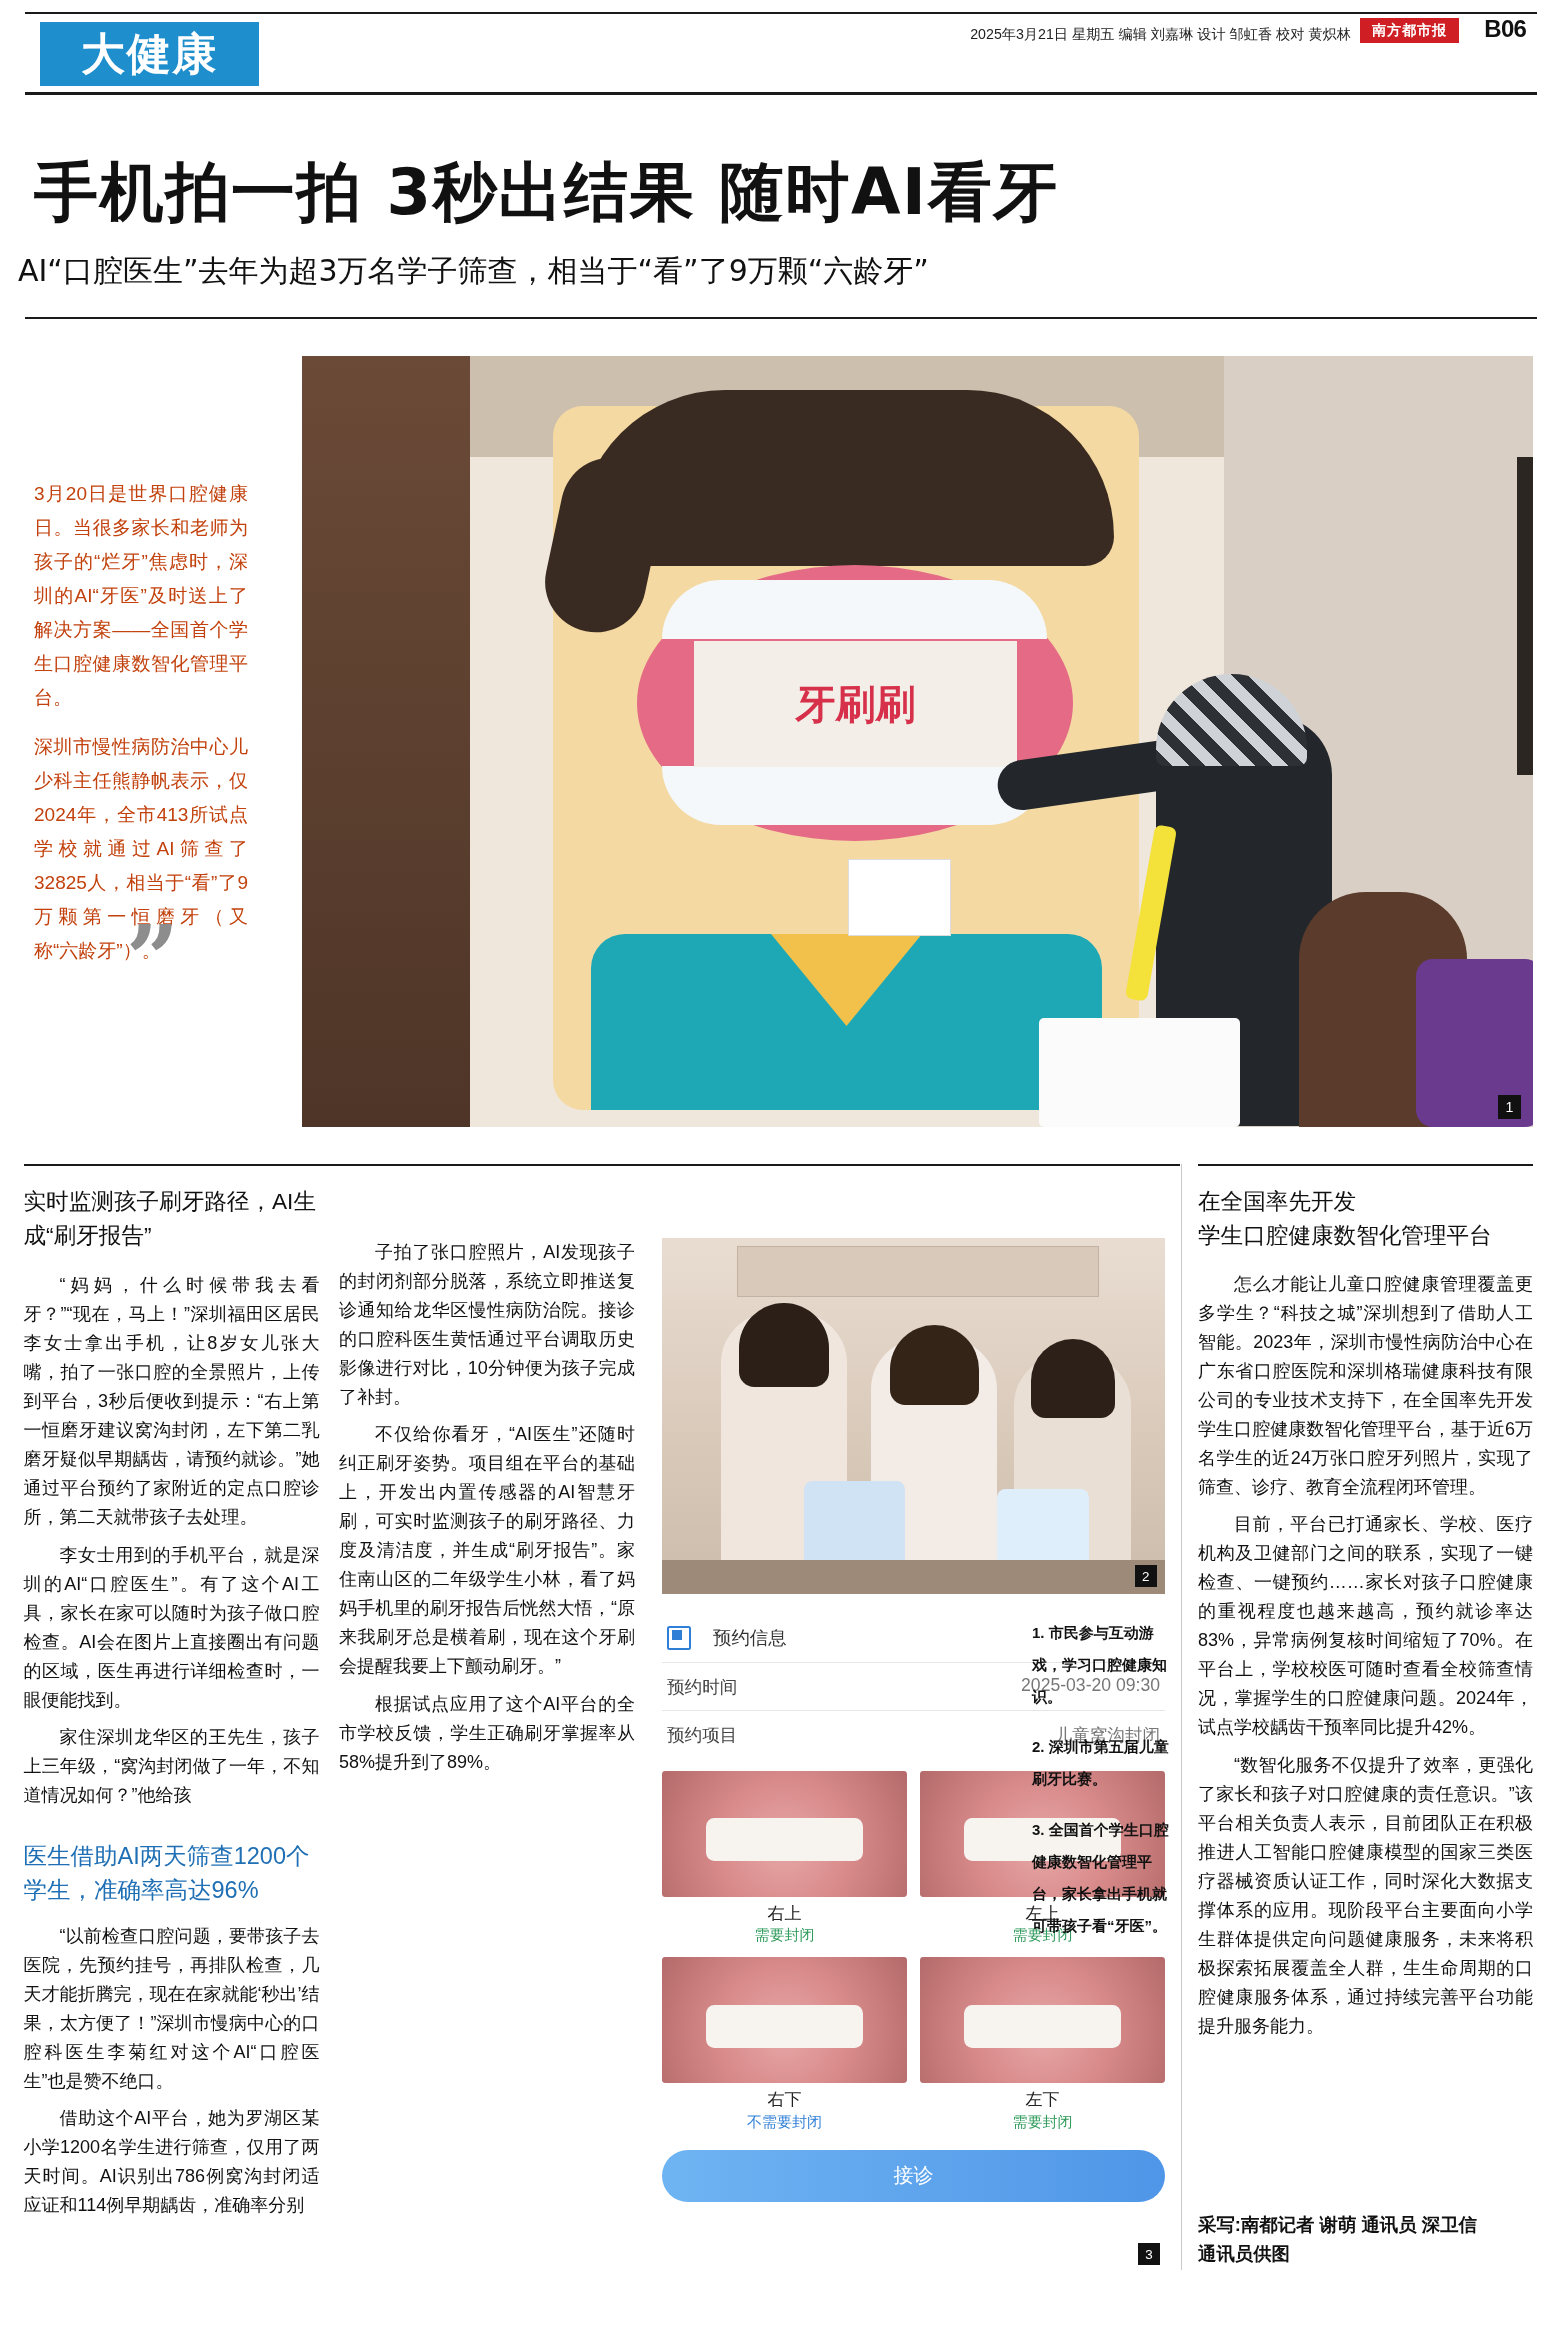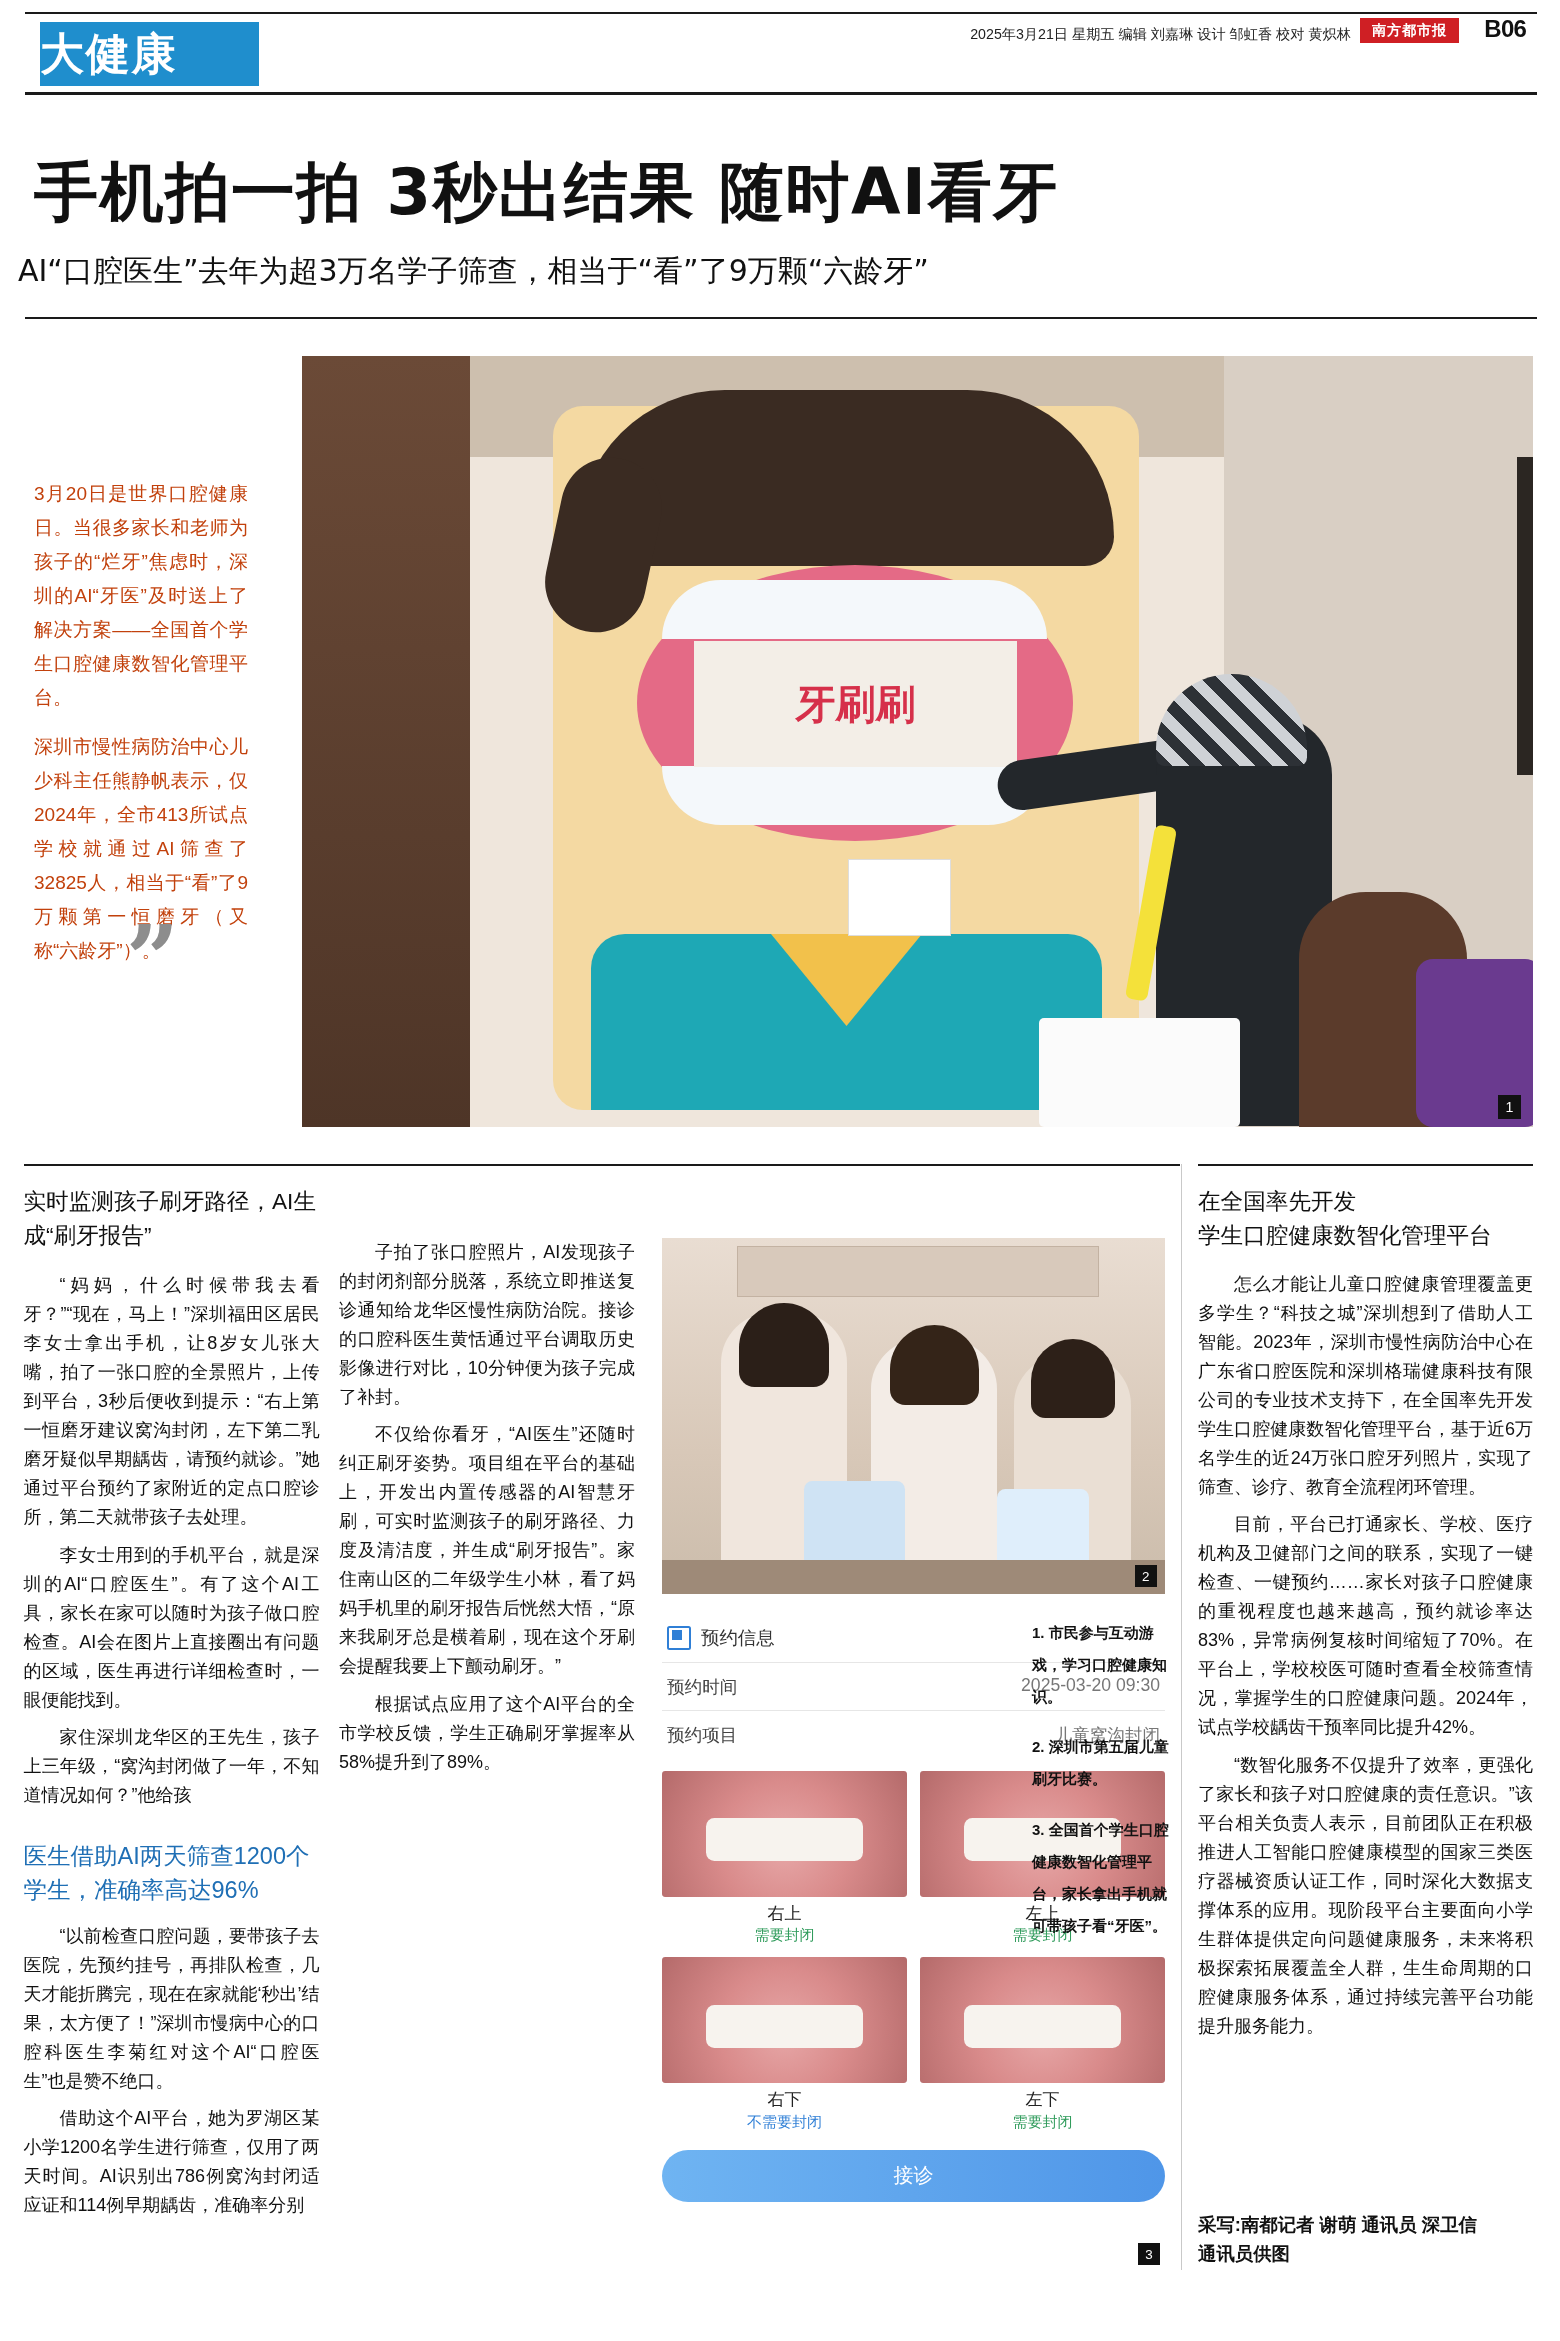--- a/index.html
+++ b/index.html
@@ -2,21 +2,21 @@
 <html style="font-size:13.4px"><head>
 <meta charset="utf-8">
 <style>
   html,body{margin:0;padding:0;background:#fff;}
   body{width:1560px;height:2342px;font-family:"Liberation Sans","DejaVu Sans",sans-serif;color:#111;}
   .page{position:relative;width:1560px;height:2342px;overflow:hidden;background:#fff;}
 
   
   .masthead{position:absolute;left:0;top:0;width:1560px;height:99px;}
   .mast-rule-top{position:absolute;left:25px;top:11.7px;width:1512px;height:2.5px;background:#1a1a1a;}
-  .mast-logo{position:absolute;left:40px;top:22px;width:219px;height:64px;background:#1f8ecd;display:flex;align-items:center;justify-content:flex-start;}
+  .mast-logo{position:absolute;left:40px;top:22px;width:219px;height:64px;background:#1f8ecd;display:flex;align-items:center;justify-content:center;}
   .mast-logo span{color:#fff;font-size:44px;font-weight:bold;letter-spacing:1.7px;font-family:"DejaVu Sans",sans-serif;}
   .mast-meta{position:absolute;right:209px;top:25px;font-size:14.2px;color:#222;white-space:nowrap;}
   .mast-brand{position:absolute;right:101px;top:18.4px;width:99px;height:25px;background:#cf1f24;color:#fff;font-size:14.2px;font-weight:bold;display:flex;align-items:center;justify-content:center;letter-spacing:0.8px;}
   .mast-page{position:absolute;right:34px;top:15px;font-size:24px;font-weight:bold;color:#111;letter-spacing:-0.8px;}
   .mast-rule-bot{position:absolute;left:25px;top:92px;width:1512px;height:2.5px;background:#1a1a1a;}
 
   
   .headline{position:absolute;left:34px;top:149px;width:1499px;font-size:64px;font-weight:bold;color:#111;letter-spacing:1.7px;font-family:"DejaVu Sans",sans-serif;}
   .subhead{position:absolute;left:18px;top:251px;width:1499px;font-size:30px;color:#111;letter-spacing:0px;font-family:"DejaVu Sans",sans-serif;}
   .head-rule{position:absolute;left:25px;top:317px;width:1512px;height:1.7px;background:#1a1a1a;}
@@ -77,21 +77,21 @@
   .p2-g2h{position:absolute;left:228px;top:87px;width:89px;height:80px;background:#342418;border-radius:50px 50px 17px 17px;}
   .p2-g3{position:absolute;left:352px;top:117px;width:117px;height:218px;background:#eadfd4;border-radius:50px 50px 0 0;}
   .p2-g3h{position:absolute;left:369px;top:101px;width:84px;height:79px;background:#2d2018;border-radius:50px 50px 17px 17px;}
   .p2-cup1{position:absolute;left:142px;top:243px;width:101px;height:101px;background:#cfe3f4;border-radius:8.4px 8.4px 17px 17px;}
   .p2-cup2{position:absolute;left:335px;top:251px;width:92px;height:92px;background:#dfeefb;border-radius:8.4px 8.4px 17px 17px;}
   .p2-desk{position:absolute;left:0;bottom:0;width:503px;height:34px;background:#9e8a78;}
   .p2-num{position:absolute;right:8.4px;bottom:6.7px;width:22px;height:22px;background:#111;color:#fff;font-size:13.4px;display:flex;align-items:center;justify-content:center;}
 
   
   .appt{position:absolute;left:662px;top:1617px;width:503px;height:645px;background:#fff;}
-  .appt-head{display:flex;align-items:center;gap:10px;padding:8.4px 5px 11.7px 5px;}
+  .appt-head{display:flex;align-items:center;gap:22px;padding:8.4px 5px 11.7px 5px;}
   .appt-ico{width:20px;height:20px;border:2.5px solid #2f7fd6;border-radius:2.5px;position:relative;}
   .appt-ico:after{content:"";position:absolute;left:2.5px;top:2.5px;width:10px;height:10px;background:#2f7fd6;}
   .appt-title{font-size:18.4px;color:#333;}
   .appt-row{display:flex;justify-content:space-between;border-top:0.8px solid #e6e6e6;padding:11.7px 5px;font-size:17.6px;color:#444;}
   .appt-row .v{color:#777;}
   .grid4{display:grid;grid-template-columns:1fr 1fr;gap:11.7px 13.4px;margin-top:11.7px;}
   .tooth{background:#efe2e2;height:126px;border-radius:3.4px;position:relative;overflow:hidden;}
   .tooth .gum{position:absolute;inset:0;background:radial-gradient(circle at 50% 60%,#e7a7a7 0%,#d98b8b 45%,#b46a6a 100%);}
   .tooth .t1{position:absolute;left:18%;top:38%;width:64%;height:34%;background:#f7f3ee;border-radius:8.4px;}
   .cap{text-align:center;font-size:17px;color:#222;margin-top:5px;}

